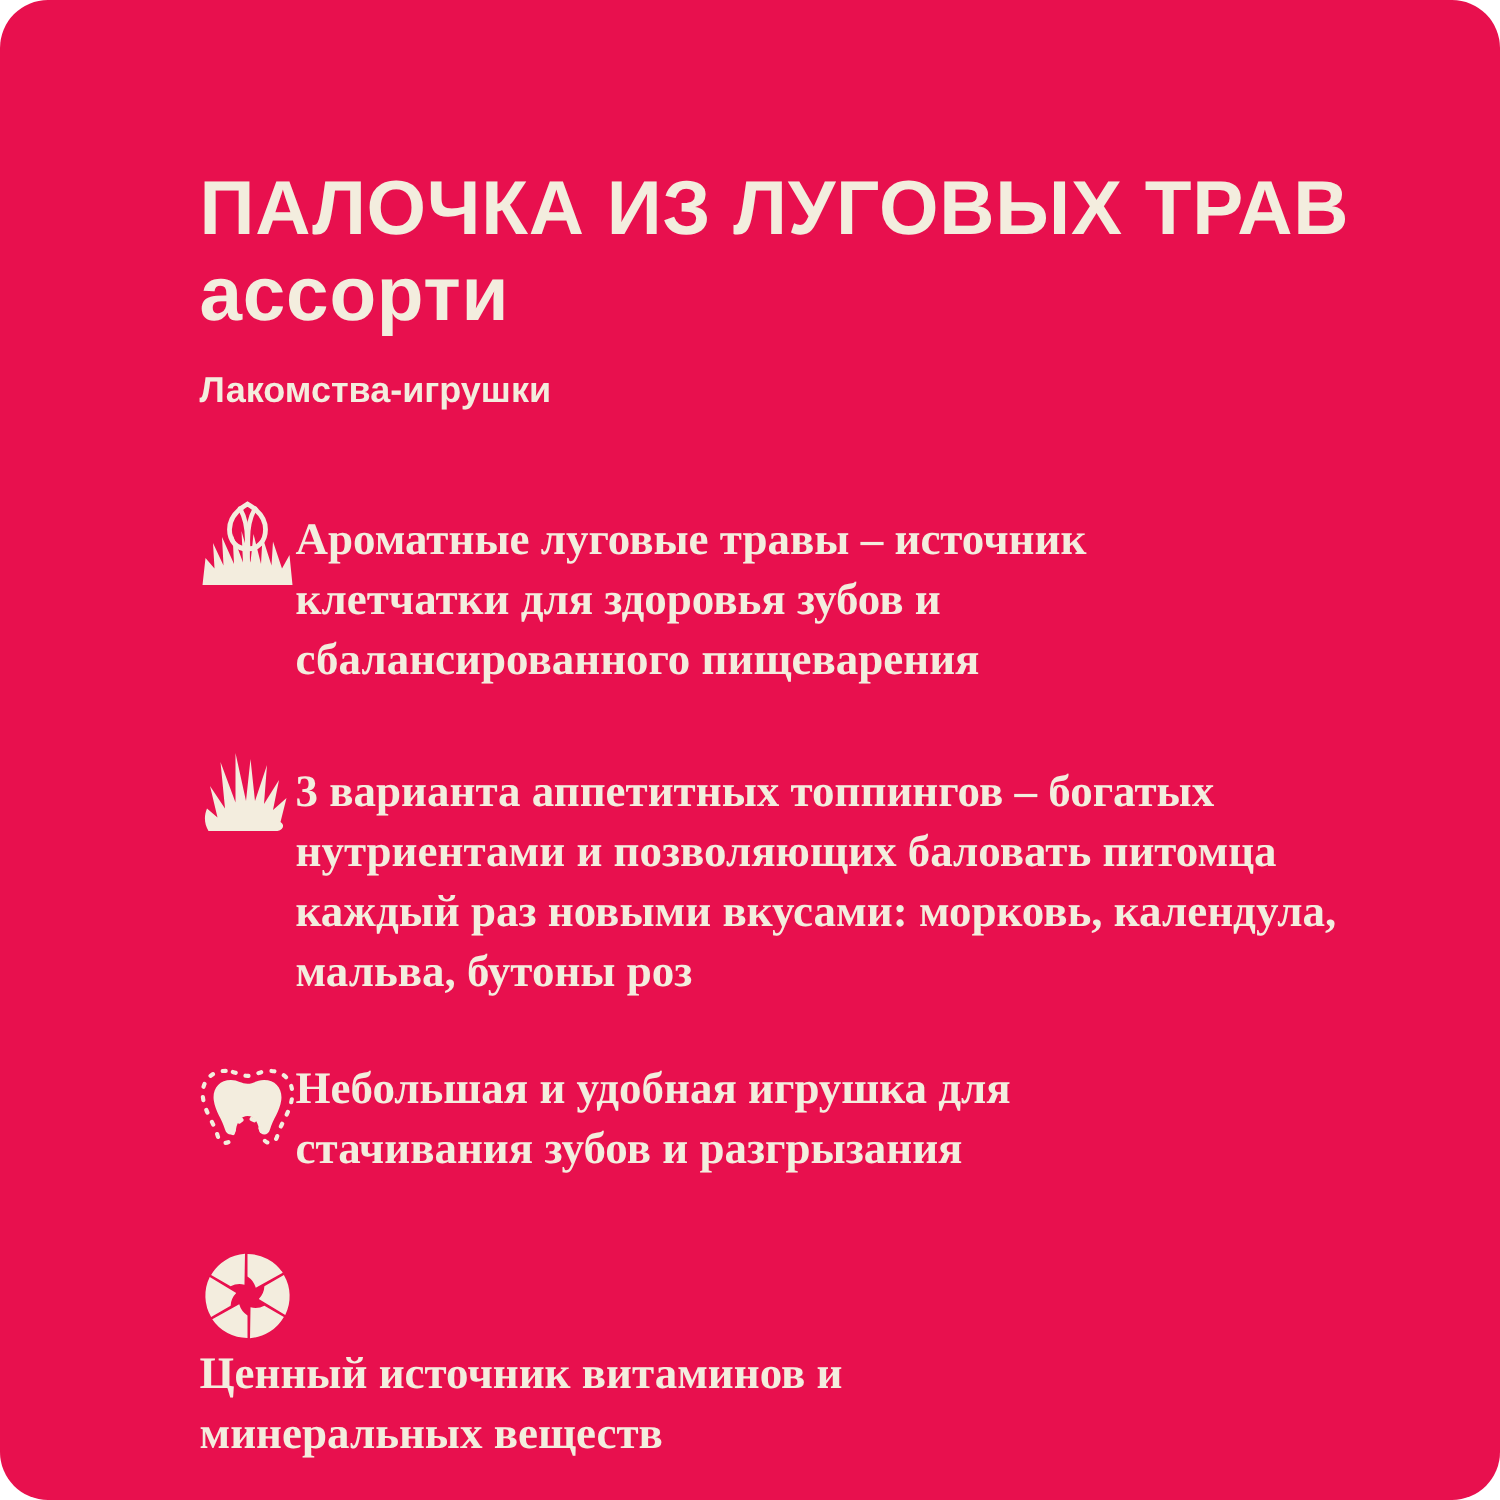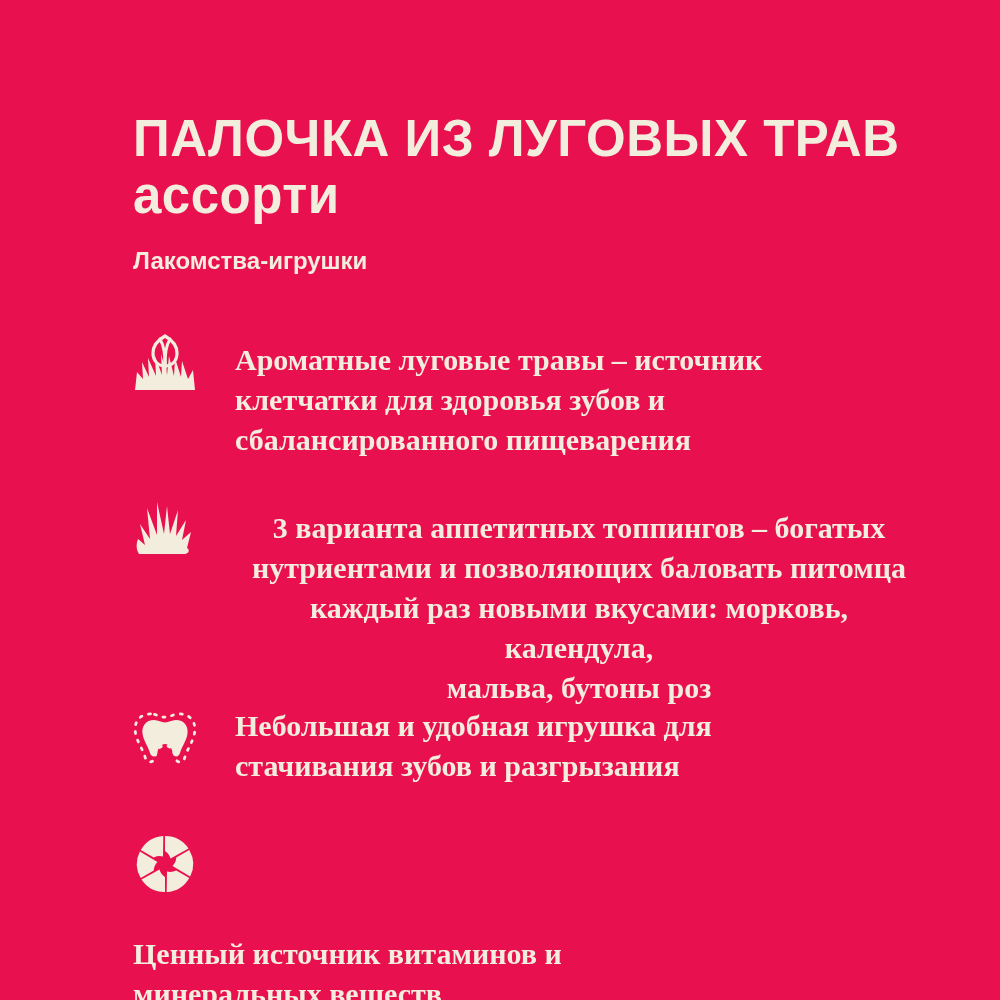--- a/index.html
+++ b/index.html
@@ -10,20 +10,21 @@
   html, body {
     width: 1000px; height: 1000px;
     overflow: hidden;
     font-family: "Liberation Sans", sans-serif;
   }
   .card {
     position: relative;
     width: 1000px; height: 1000px;
     background: var(--background);
     color: var(--foreground);
+    border-radius: 32px;
   }
   .header {
     position: absolute;
     left: 133px; top: 110px;
     width: 830px;
   }
   .title {
     font-family: "Liberation Sans", "DejaVu Sans", sans-serif;
     font-weight: 700;
     font-size: 51px;
@@ -41,42 +42,41 @@
   .features {
     position: absolute;
     left: 133px; top: 0;
     width: 790px;
   }
   .feature-row {
     position: absolute;
     left: 0;
     display: flex;
     align-items: flex-start;
-    gap: 38px;
     width: 100%;
   }
   .feature-row.row-1 { top: 332px; }
   .feature-row.row-2 { top: 496px; }
   .feature-row.row-3 { top: 706px; }
   .feature-row.row-4 { top: 832px; flex-direction: column; }
   .icon {
     flex: 0 0 64px;
     width: 64px; height: 64px;
     color: var(--foreground);
   }
   .icon svg { width: 64px; height: 64px; display: block; }
   .feature-text {
     font-family: "Liberation Serif", "DejaVu Serif", serif;
     font-weight: 700;
     font-size: 30px;
     line-height: 40px;
     white-space: pre-line;
   }
   .row-1 .feature-text { margin-top: 8px; }
-  .row-2 .feature-text { margin-top: 12px; text-align: center; }
+  .row-2 .feature-text { margin-top: 12px; }
   .row-3 .feature-text { margin-top: 0; }
   .row-4 .feature-text { margin-top: 0; }
 </style>
 </head>
 <body>
 
 <div class="card">
 
   <div class="header">
     <div class="title">

